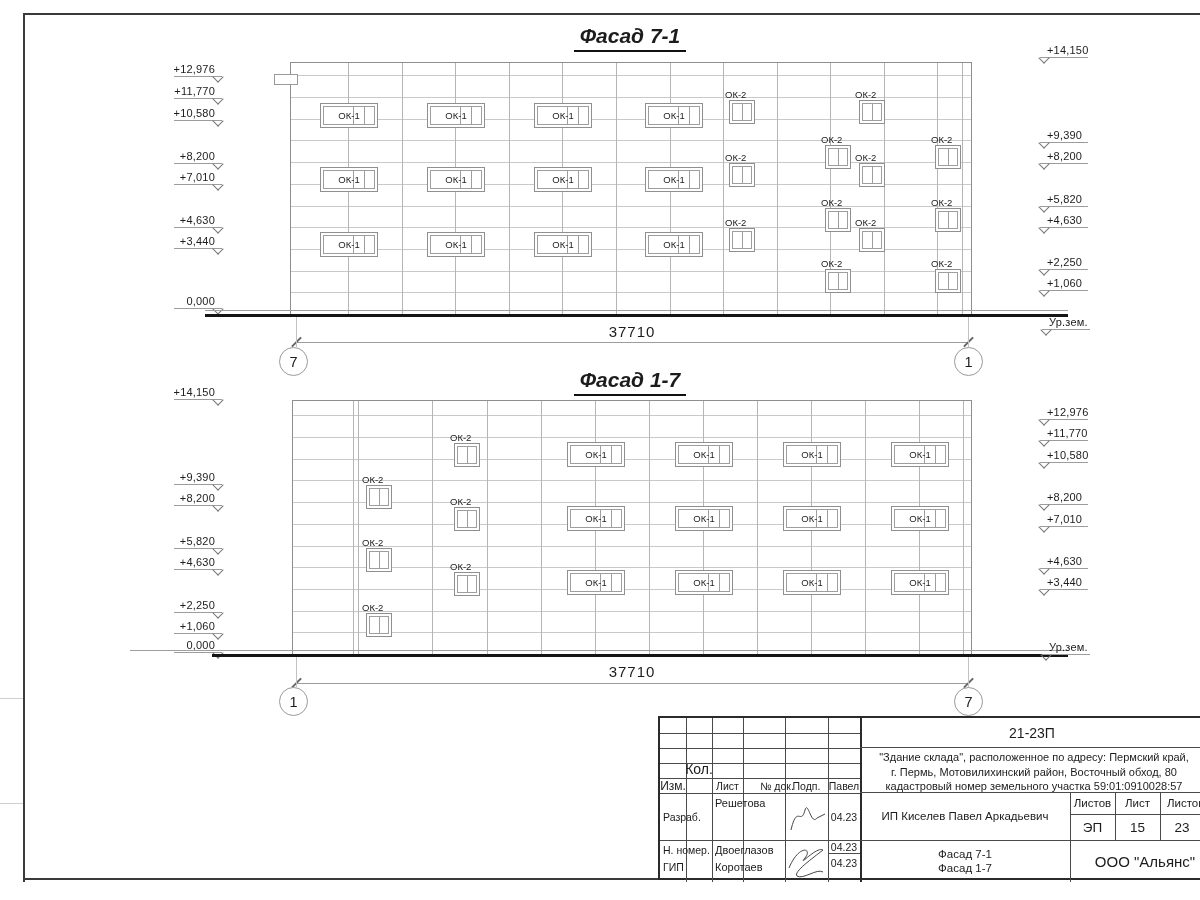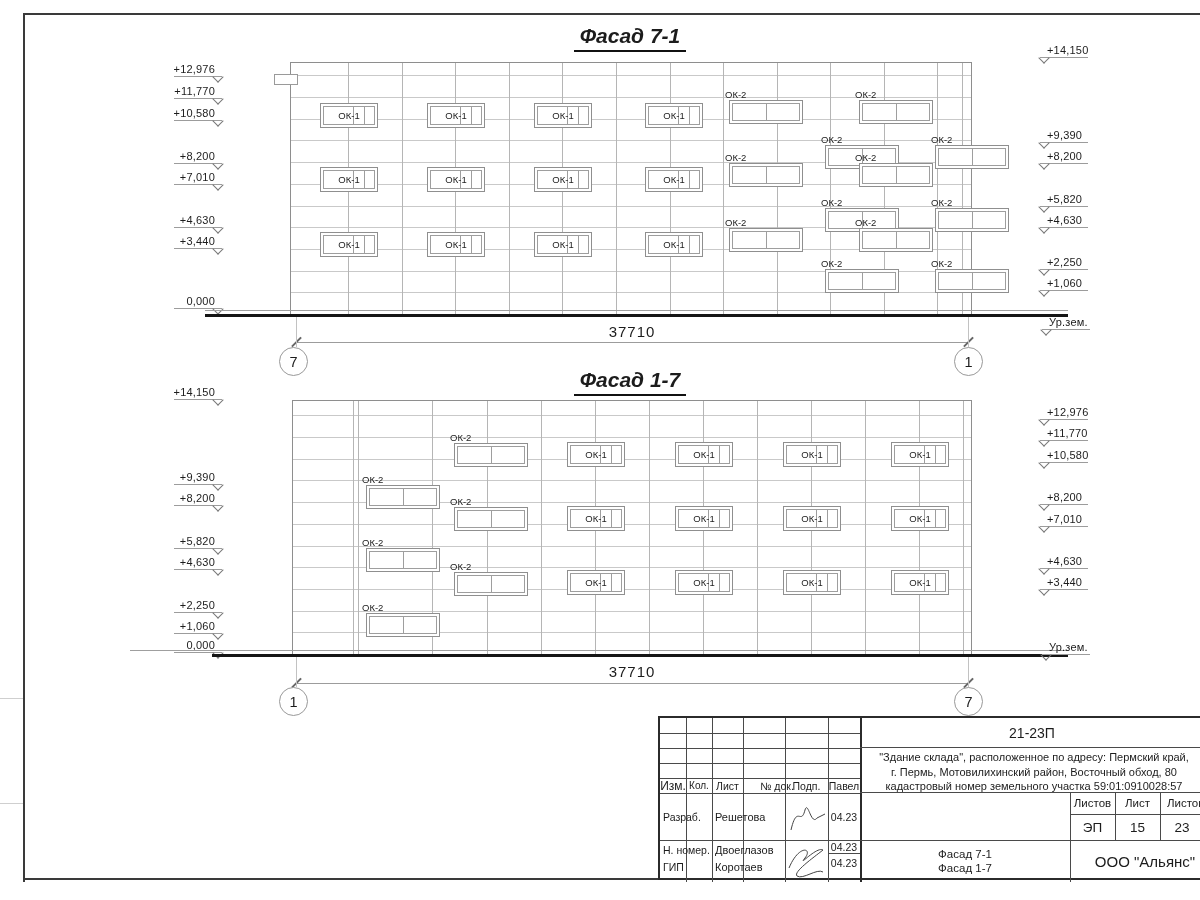--- a/index.html
+++ b/index.html
@@ -8,21 +8,21 @@
   .hl{position:absolute;background:#9a9a9a;height:1px;}
   .vl{position:absolute;background:#b5b5b5;width:1px;}
   .frame{position:absolute;background:#3a3a3a;}
   .ftitle{position:absolute;text-align:center;font-size:21px;font-weight:bold;font-style:italic;}
   .ftitle span{display:inline-block;border-bottom:2px solid #111;padding:0 6px 2px 6px;}
   .bld{position:absolute;border:1px solid #8e8e8e;border-bottom:none;
        background-image:repeating-linear-gradient(to top,#c9c9c9 0,#c9c9c9 1px,transparent 1px,transparent 21.7px);}
   .pstep{position:absolute;border:1px solid #9a9a9a;background:#fff;}
   .win{position:absolute;border:1px solid #8f8f8f;background:#fff;}
   .w1{width:56px;height:23px;}
-  .w2{width:24px;height:22px;padding-left:48px;}
+  .w2{width:24px;height:22px;}
   .win-in{position:absolute;left:2px;right:2px;top:2px;bottom:2px;border:1px solid #9e9e9e;}
   .mull{position:absolute;top:0;bottom:0;width:1px;background:#9e9e9e;}
   .wlab-in{position:absolute;left:0;right:0;top:0;bottom:0;display:flex;align-items:center;justify-content:center;
            font-size:9.5px;color:#222;}
   .wlab-top{position:absolute;left:-5px;top:-12px;width:36px;font-size:9.5px;color:#222;}
   .mark{position:absolute;width:48px;height:14px;border-bottom:1px solid #9c9c9c;}
   .mtxt{position:absolute;bottom:1px;font-size:11px;white-space:nowrap;letter-spacing:.2px;}
   .mL .mtxt{right:7px;} .mR .mtxt{left:7px;}
   .tick{position:absolute;width:7px;height:7px;border-left:1px solid #777;border-bottom:1px solid #777;
         transform:rotate(-45deg);bottom:-5px;}
@@ -539,28 +539,28 @@
     <div class="tbl" style="left:0;top:45px;width:200px;height:1px;"></div>
     <div class="tbl" style="left:0;top:60px;width:200px;height:1px;"></div>
     <div class="tbl" style="left:0;top:75px;width:200px;height:1px;"></div>
     <div class="tbl" style="left:168px;top:135px;width:32px;height:1px;"></div>
     <div class="tbl" style="left:200px;top:29px;width:360px;height:1px;"></div>
     <div class="tbl" style="left:200px;top:74px;width:360px;height:1px;"></div>
     <div class="tbl" style="left:410px;top:96px;width:150px;height:1px;"></div>
     <div class="tbl" style="left:0;top:122px;width:560px;height:1px;"></div>
 
     <div class="tbc" style="left:0;top:60px;width:26px;height:15px;font-size:12px;">Изм.</div>
-    <div class="tbc" style="left:26px;top:60px;width:26px;height:15px;font-size:10px;text-align:right;">Кол.</div>
+    <div class="tbc" style="left:26px;top:43px;width:26px;height:15px;font-size:14px;text-align:right;">Кол.</div>
     <div class="tbc" style="left:52px;top:60px;width:31px;height:15px;font-size:10.5px;">Лист</div>
     <div class="tbc" style="left:96px;top:60px;width:42px;height:15px;font-size:10.5px;">№ док.</div>
     <div class="tbc" style="left:125px;top:60px;width:43px;height:15px;font-size:10.5px;">Подп.</div>
     <div class="tbc" style="left:168px;top:60px;width:32px;height:15px;font-size:10.5px;">Павел</div>
 
     <div class="tbc lft" style="left:3px;top:75px;width:50px;height:47px;font-size:10.5px;text-align:right;">Разраб.</div>
-    <div class="tbc lft" style="left:55px;top:75px;width:70px;height:47px;">Решетова</div>
+    <div class="tbc lft" style="left:55px;top:61px;width:70px;height:47px;">Решетова</div>
     <div class="tbc" style="left:168px;top:75px;width:32px;height:47px;font-size:10.5px;">04.23</div>
     <div class="tbc lft" style="left:3px;top:122px;width:50px;height:20px;font-size:10.5px;">Н. номер.</div>
     <div class="tbc lft" style="left:55px;top:122px;width:70px;height:20px;">Двоеглазов</div>
     <div class="tbc" style="left:168px;top:121px;width:32px;height:15px;font-size:10.5px;">04.23</div>
     <div class="tbc lft" style="left:3px;top:139px;width:50px;height:20px;font-size:10.5px;">ГИП</div>
     <div class="tbc lft" style="left:55px;top:139px;width:70px;height:20px;">Коротаев</div>
     <div class="tbc" style="left:168px;top:137px;width:32px;height:15px;font-size:10.5px;">04.23</div>
 
     <svg class="sig" style="left:127px;top:78px;" width="44" height="42" viewBox="0 0 44 42">
       <path d="M4,34 C10,8 14,30 18,14 C21,4 24,30 30,22 L38,18" fill="none" stroke="#444" stroke-width="1"></path>
@@ -568,20 +568,21 @@
     <svg class="sig" style="left:123px;top:120px;" width="48" height="44" viewBox="0 0 48 44">
       <path d="M6,30 C16,6 30,10 22,20 C14,30 34,8 40,12 C30,20 10,34 14,38 C20,42 34,30 40,34" fill="none" stroke="#444" stroke-width="1"></path>
     </svg>
 
     <div class="tbc" style="left:200px;top:0;width:344px;height:29px;font-size:14px;">21-23П</div>
     <div class="tbc" style="left:204px;top:30px;width:340px;height:44px;font-size:11px;line-height:14.5px;display:block;padding-top:2px;">
       <div>"Здание склада", расположенное по адресу: Пермский край,</div>
       <div>г. Пермь, Мотовилихинский район, Восточный обход, 80</div>
       <div>кадастровый номер земельного участка 59:01:0910028:57</div>
     </div>
+    <div class="tbc" style="left:200px;top:74px;width:210px;height:48px;font-size:11.5px;">ИП Киселев Павел Аркадьевич</div>
     <div class="tbc" style="left:410px;top:74px;width:45px;height:22px;font-size:11.5px;">Листов</div>
     <div class="tbc" style="left:455px;top:74px;width:45px;height:22px;font-size:11.5px;">Лист</div>
     <div class="tbc" style="left:500px;top:74px;width:55px;height:22px;font-size:11.5px;justify-content:flex-start;padding-left:7px;">Листов</div>
     <div class="tbc" style="left:410px;top:96px;width:45px;height:26px;font-size:13.5px;">ЭП</div>
     <div class="tbc" style="left:455px;top:96px;width:45px;height:26px;font-size:13.5px;">15</div>
     <div class="tbc" style="left:500px;top:96px;width:44px;height:26px;font-size:13.5px;">23</div>
     <div class="tbc" style="left:200px;top:122px;width:210px;height:42px;display:block;padding-top:7px;font-size:11.5px;line-height:14px;">
       <div>Фасад 7-1</div>
       <div>Фасад 1-7</div>
     </div>

